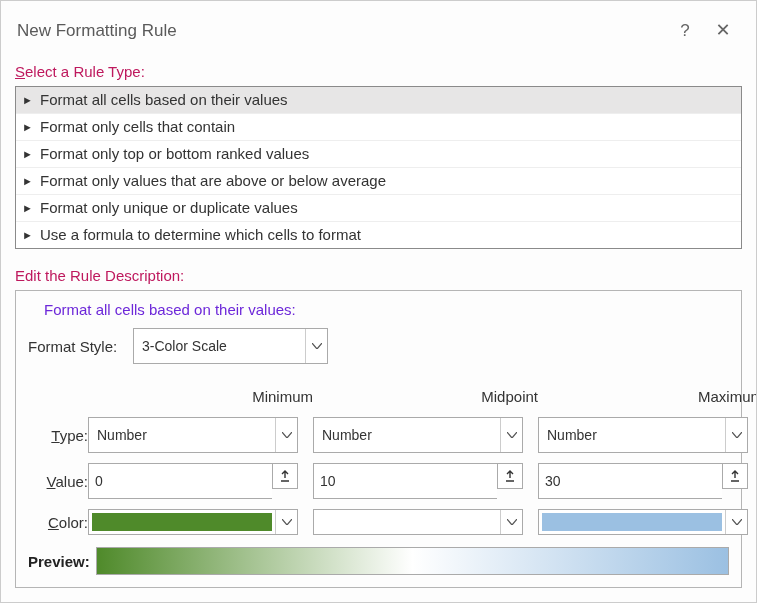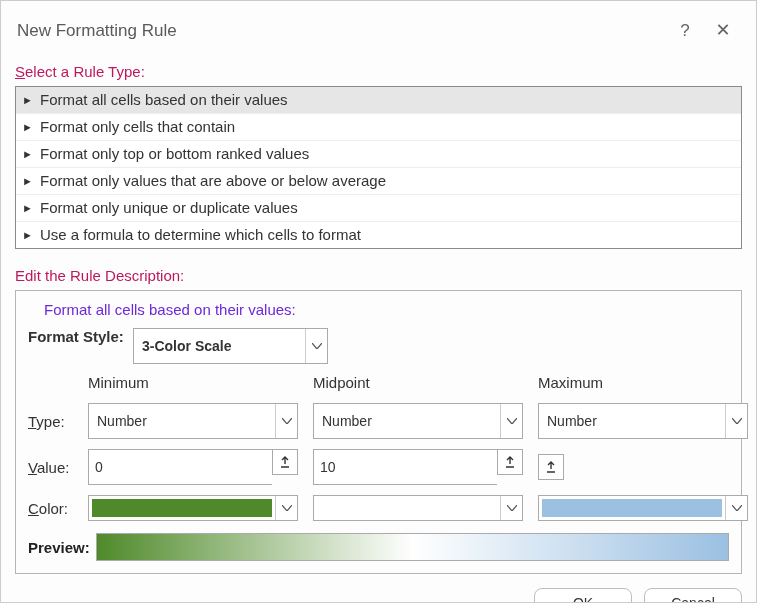--- a/index.html
+++ b/index.html
@@ -66,21 +66,21 @@
     padding: 10px 12px 12px 12px;
     margin-top: 6px;
   }
   .desc-title {
     font-weight: 400;
     font-size: 15px;
     color: #6d28d9;
     margin-bottom: 10px;
     margin-left: 16px;
   }
-  .row { display: flex; margin-bottom: 10px; font-weight: bold; }
+  .row { display: flex; align-items: center; margin-bottom: 24px; }
   .row-label {
     width: 105px;
     font-size: 15px;
     color: #333;
   }
   .combo, .input-field {
     border: 1px solid #aaa;
     background: #fff;
     height: 36px;
     display: flex;
@@ -104,20 +104,21 @@
   }
   .chev svg { width: 10px; height: 6px; }
   .fs-combo { width: 195px; }
   .grid {
     display: grid;
     grid-template-columns: 60px 225px 225px 225px;
     column-gap: 0;
     row-gap: 10px;
     align-items: center;
     margin-top: 4px;
+    text-align: right;
   }
   .ghead {
     font-size: 15px;
     color: #333;
     padding-bottom: 2px;
   }
   .glabel {
     font-size: 15px;
     color: #333;
   }
@@ -309,20 +310,21 @@
       </div>
       <div class="value-wrap">
         <div class="input-field">10</div>
         <div class="picker">
           <svg viewBox="0 0 12 12">
               <path d="M6 1 L6 8 M3 4 L6 1 L9 4 M2 11 L10 11" stroke="#333" stroke-width="1.4" fill="none"></path>
             </svg>
         </div>
       </div>
       <div class="value-wrap">
+        <div class="input-field">30</div>
         <div class="picker">
           <svg viewBox="0 0 12 12">
               <path d="M6 1 L6 8 M3 4 L6 1 L9 4 M2 11 L10 11" stroke="#333" stroke-width="1.4" fill="none"></path>
             </svg>
         </div>
       </div>
 
       <div class="glabel">
         <span class="u">C</span><span>olor:</span>
       </div>

